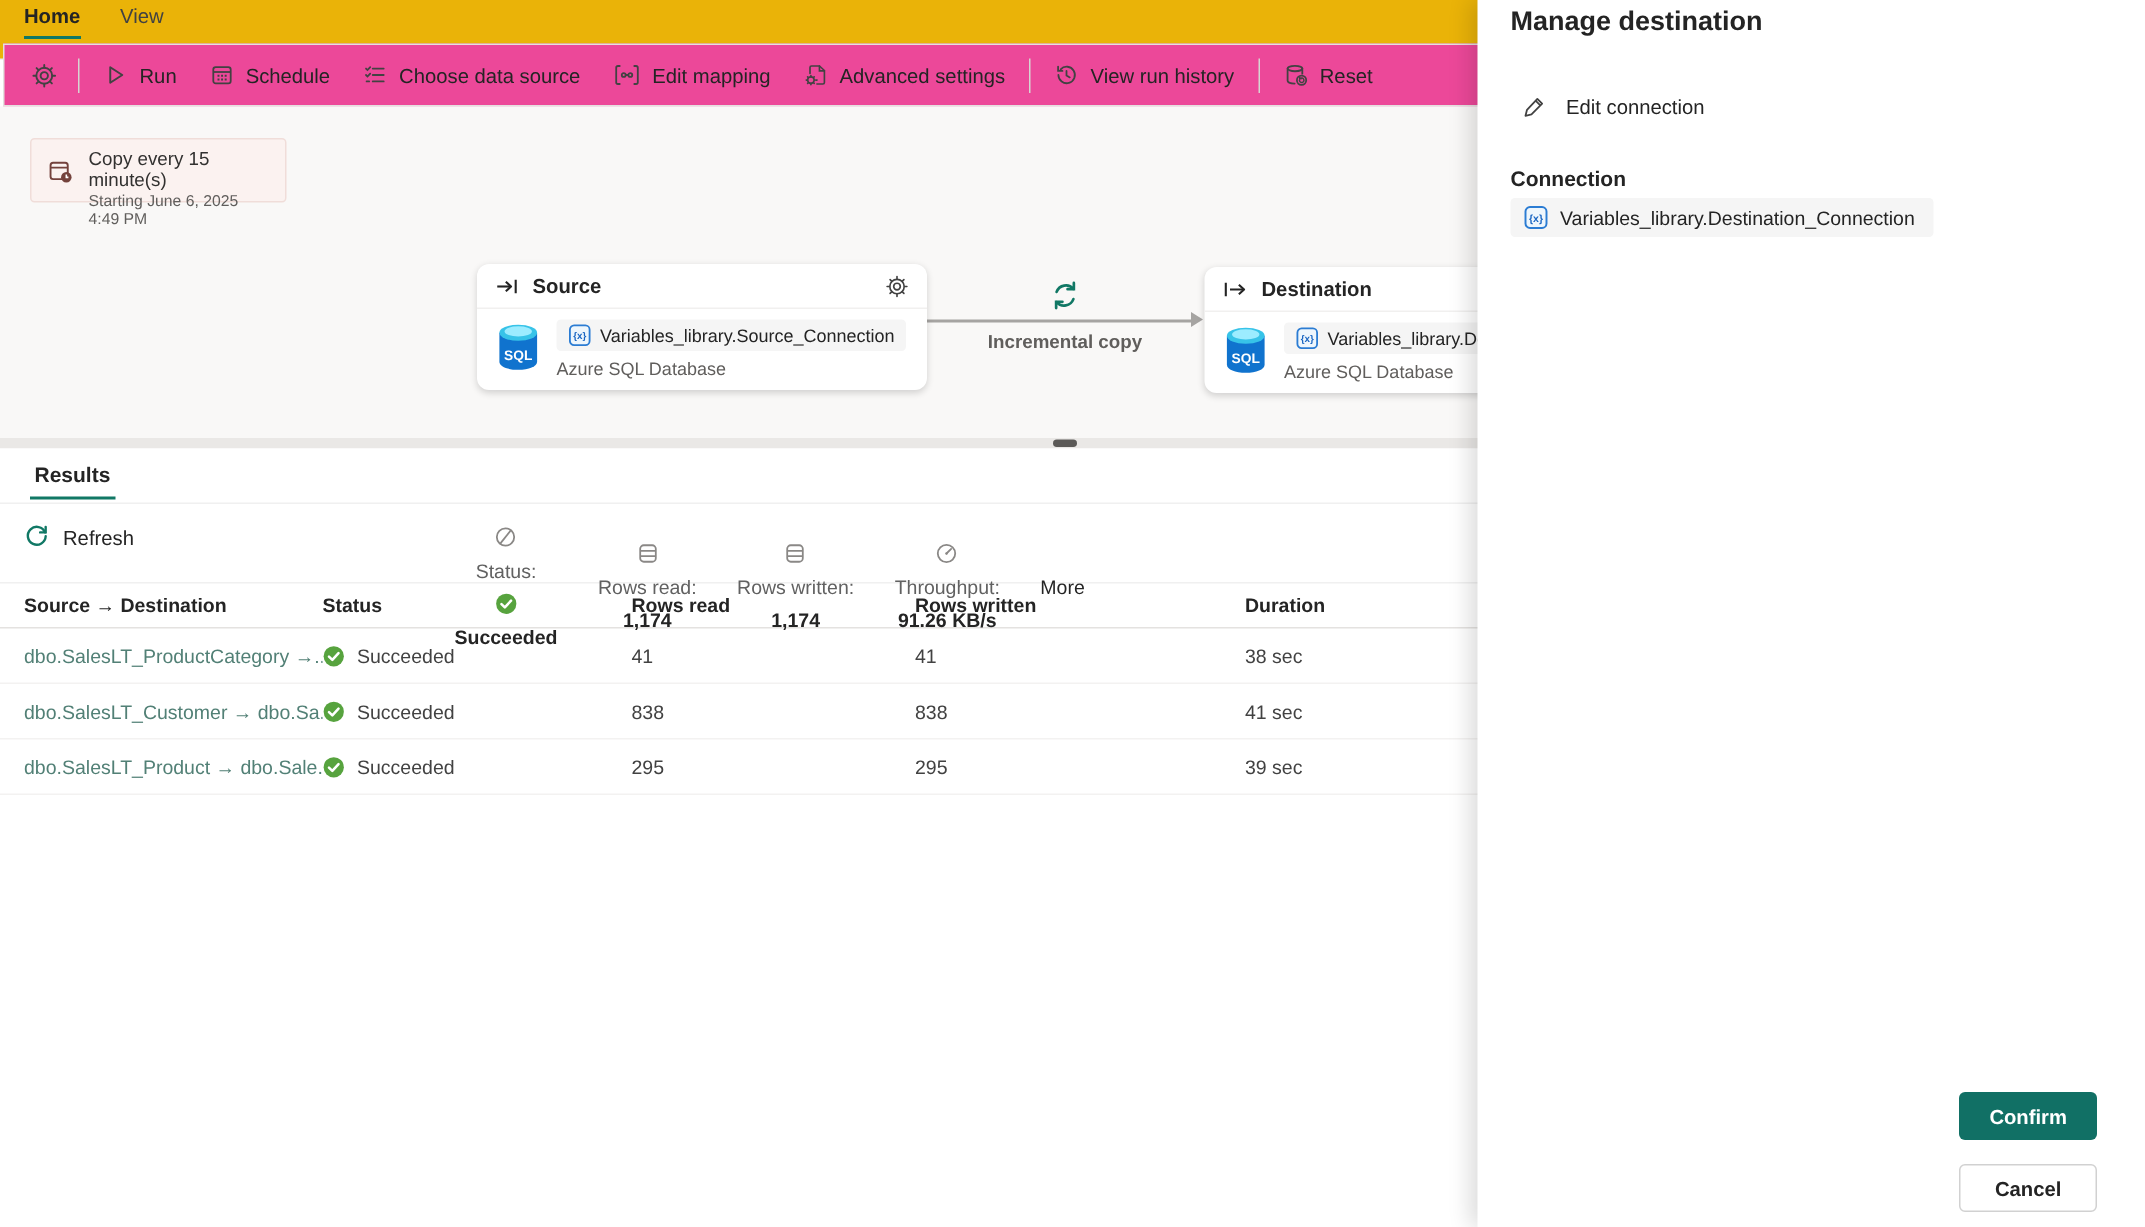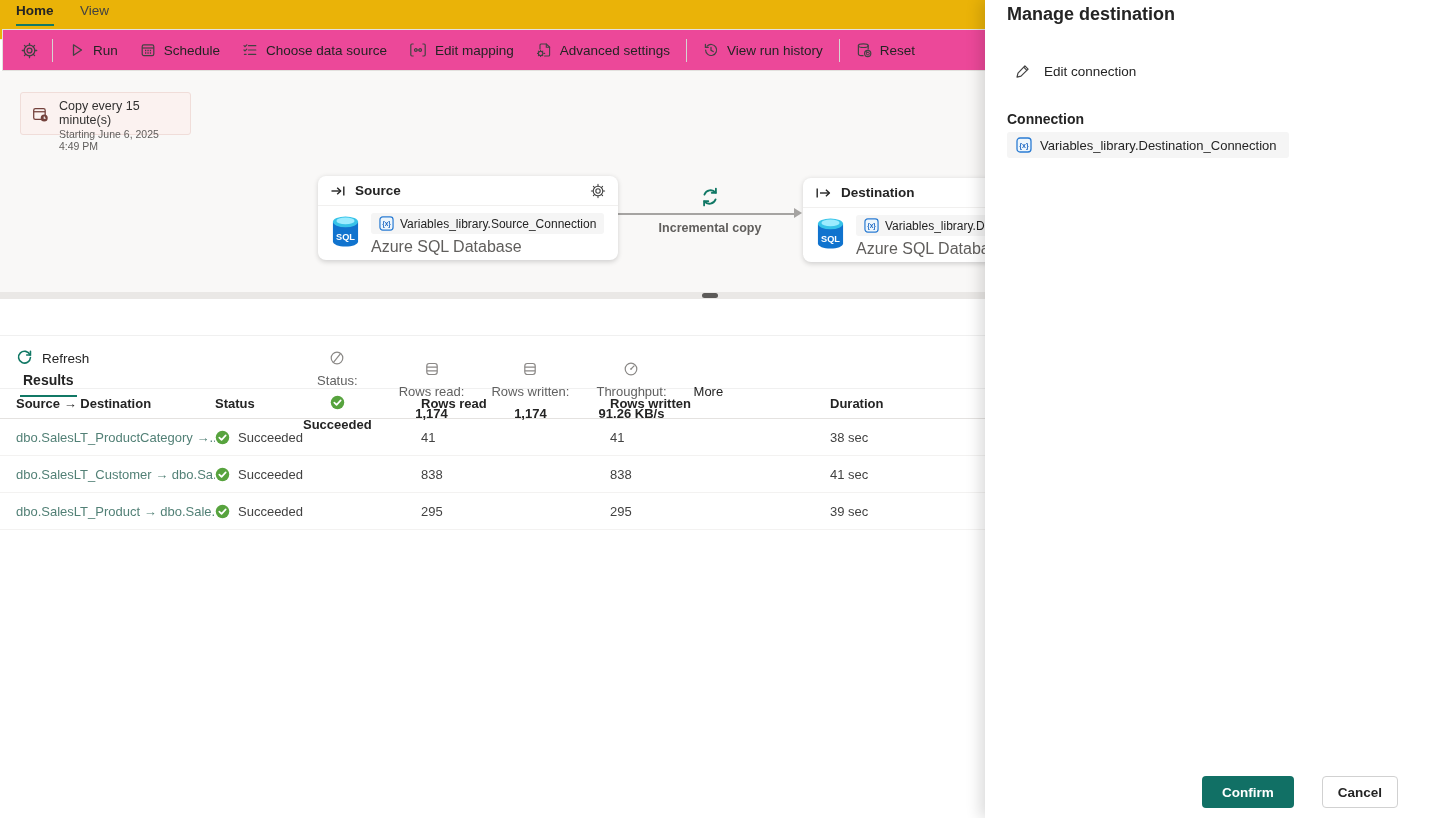--- a/index.html
+++ b/index.html
@@ -33,37 +33,37 @@
           box-shadow:0 1.6px 5px rgba(0,0,0,.16); }
   .card.src { left:318px; top:105px; }
   .card.dst { left:803px; top:107px; }
   .card-head { height:30px; display:flex; align-items:center; gap:9px; padding:0 12px; border-bottom:1px solid #f1f0ef; }
   .card-title { font-size:13.5px; font-weight:700; color:#242424; }
   .card-gear { margin-left:auto; cursor:pointer; display:flex; }
   .card-body { position:relative; height:53px; padding:7px 10px 0 53px; }
   .sqlicon { position:absolute; left:13px; top:9px; }
   .chip { display:inline-flex; align-items:center; gap:6px; background:#f5f5f5; border-radius:3px;
           padding:3px 8px; font-size:12px; color:#242424; white-space:nowrap; max-width:235px; overflow:hidden; }
-  .db-type { font-size:16px; color:#605e5c; margin-top:3px; }
+  .db-type { font-size:12px; color:#605e5c; margin-top:3px; }
 
   .conn-line { position:absolute; left:618px; top:142px; width:178px; height:1.5px; background:#a6a4a2; }
   .conn-arrow { position:absolute; left:794px; top:137px; width:0; height:0;
                 border-left:8px solid #a6a4a2; border-top:5.5px solid transparent; border-bottom:5.5px solid transparent; }
   .sync-icon { position:absolute; left:698px; top:114px; }
   .conn-label { position:absolute; left:640px; top:150px; width:140px; text-align:center; font-size:12.5px; color:#605e5c; }
 
   
   .splitter { position:absolute; top:292px; left:0; right:0; height:7px; background:#eae8e6; cursor:row-resize; }
   .splitter .handle { position:absolute; left:702px; top:1px; width:16px; height:5px; background:#5c5a58; border-radius:2.5px; }
 
   
   .results { position:absolute; top:299px; bottom:0; left:0; right:0; background:#fff; }
   .results-tabrow { height:37px; border-bottom:1px solid #f0f0f0; padding-left:20px; }
-  .results-tab { display:inline-block; font-size:14px; font-weight:700; color:#242424; padding:25px 3px 7px;
-                 border-bottom:2.5px solid #117865; cursor:pointer;margin-top:48px; }
+  .results-tab { display:inline-block; font-size:14px; font-weight:700; color:#242424; padding:9px 3px 7px;
+                 border-bottom:2.5px solid #117865; cursor:pointer; }
   .controls { position:relative; height:48px; }
   .refresh-btn { position:absolute; left:16px; top:13px; display:flex; align-items:flex-end; gap:9px;
                  font-size:13.5px; color:#242424; cursor:pointer; }
   .stats { position:absolute; left:303px; top:14px; display:flex; align-items:center; gap:27px;
            font-size:13px; color:#616161; }
   .stat { display:flex; align-items:center; gap:7px; white-space:nowrap;flex-direction:column; }
   .stat b { color:#242424; font-weight:700; }
   .more-btn { color:#242424; cursor:pointer; }
 
   .rtable { margin-top:4px; }
@@ -77,21 +77,21 @@
   
   .panel { position:absolute; right:0; top:0; width:445px; height:818px; background:#fff;
            box-shadow:-5px 0 14px rgba(0,0,0,.14); z-index:10; }
   .panel-title { position:absolute; left:22px; top:4px; font-size:18px; font-weight:700; color:#242424; }
   .edit-conn { position:absolute; left:30px; top:63px; display:flex; align-items:center; gap:13px;
                font-size:13.5px; color:#242424; cursor:pointer; }
   .conn-label { font-weight:700; }
   .panel-conn-label { position:absolute; left:22px; top:111px; font-size:14px; font-weight:700; color:#242424; }
   .panel-chip { position:absolute; left:22px; top:132px; display:inline-flex; align-items:center; gap:8px;
                 background:#f5f5f5; border-radius:3px; padding:5px 12px 5px 9px; font-size:13px; color:#242424; }
-  .panel-footer { position:absolute; right:32px; bottom:10px; display:flex; gap:28px; }
+  .panel-footer { position:absolute; right:32px; bottom:10px; display:flex; gap:16px;flex-direction:column; }
   .btn { height:32px; border-radius:4px; font-size:13.5px; font-weight:700; cursor:pointer;
          font-family:"Liberation Sans","DejaVu Sans",sans-serif; }
   .btn-primary { background:#117065; color:#fff; border:none; padding:0 20px; }
   .btn-secondary { background:#fff; color:#242424; border:1px solid #d1d1d1; padding:0 15px; }
 
   svg { display:block; flex-shrink:0; }
 </style>
 </head>
 <body>
 

